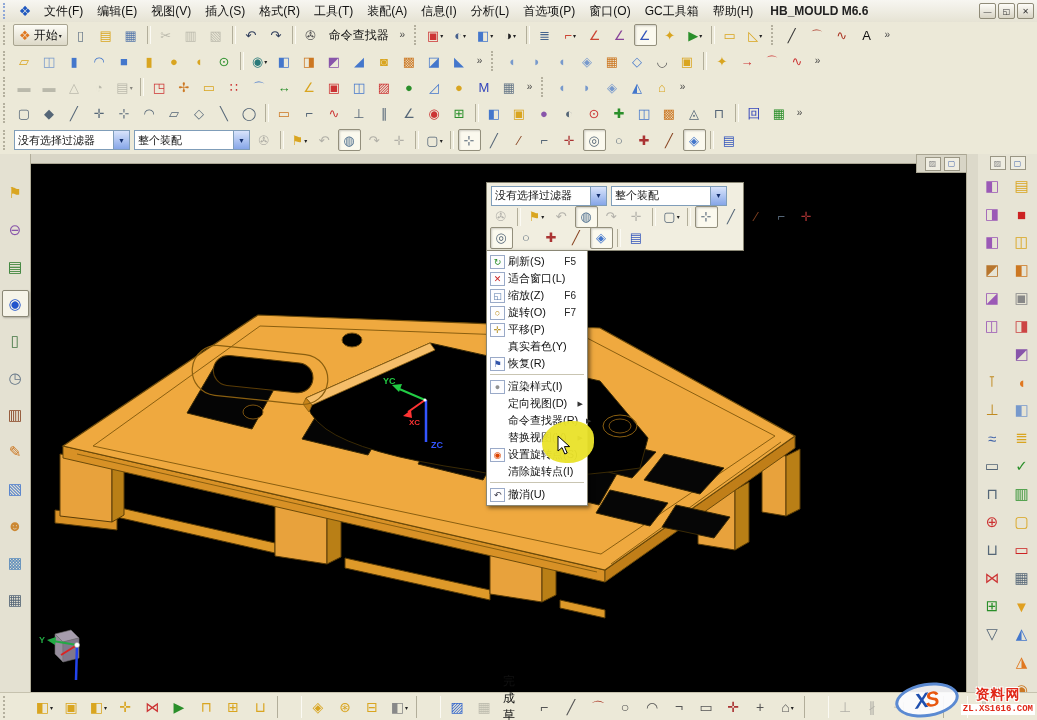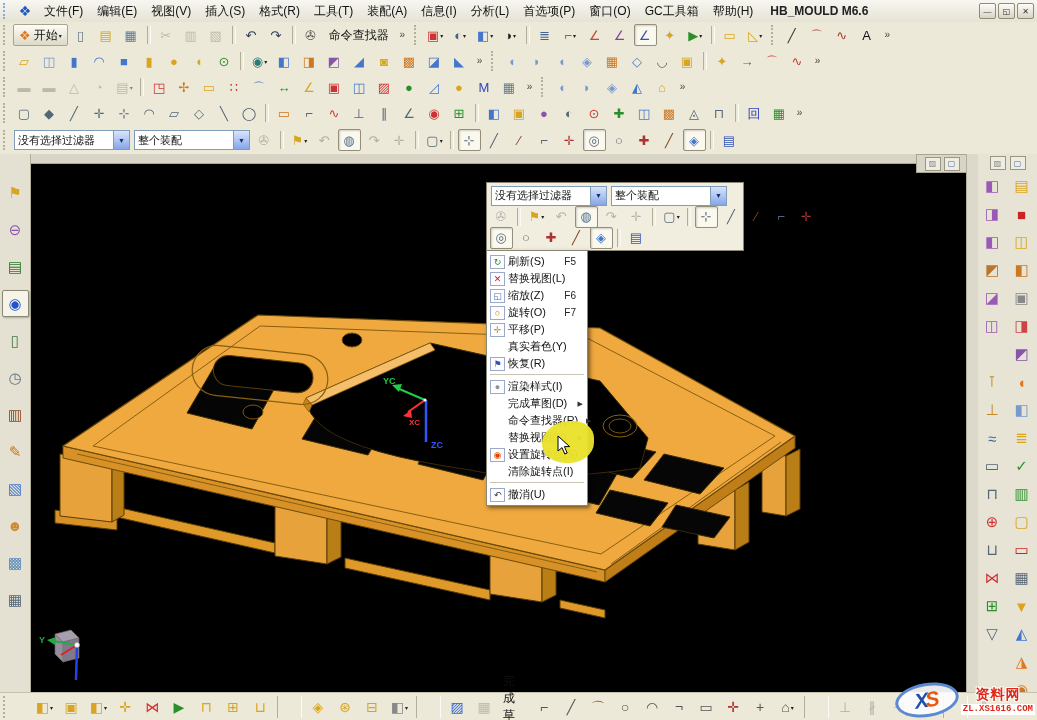--- a/index.html
+++ b/index.html
@@ -1122,21 +1122,21 @@
 
       <div class="mi ib">
         <span class="mico" style="color: rgb(42, 143, 42);">↻</span>
         <span class="mlb">刷新(S)</span>
         <span class="msc">F5</span>
         <span class="mar"></span>
       </div>
 
       <div class="mi ib">
         <span class="mico" style="color: rgb(204, 34, 34);">✕</span>
-        <span class="mlb">替换视图(L)</span>
+        <span class="mlb">适合窗口(L)</span>
         <span class="msc"></span>
         <span class="mar"></span>
       </div>
 
       <div class="mi ib">
         <span class="mico" style="color: rgb(85, 119, 170);">◱</span>
         <span class="mlb">缩放(Z)</span>
         <span class="msc">F6</span>
         <span class="mar"></span>
       </div>
@@ -1178,21 +1178,21 @@
 
       <div class="mi ib">
         <span class="mico" style="color: rgb(144, 144, 144);">●</span>
         <span class="mlb">渲染样式(I)</span>
         <span class="msc"></span>
         <span class="mar"></span>
       </div>
 
       <div class="mi">
         <span class="mico"></span>
-        <span class="mlb">完成草图(D)</span>
+        <span class="mlb">定向视图(D)</span>
         <span class="msc"></span>
         <span class="mar">▶</span>
       </div>
 
       <div class="mi">
         <span class="mico"></span>
         <span class="mlb">命令查找器(R)</span>
         <span class="msc"></span>
         <span class="mar">▶</span>
       </div>

